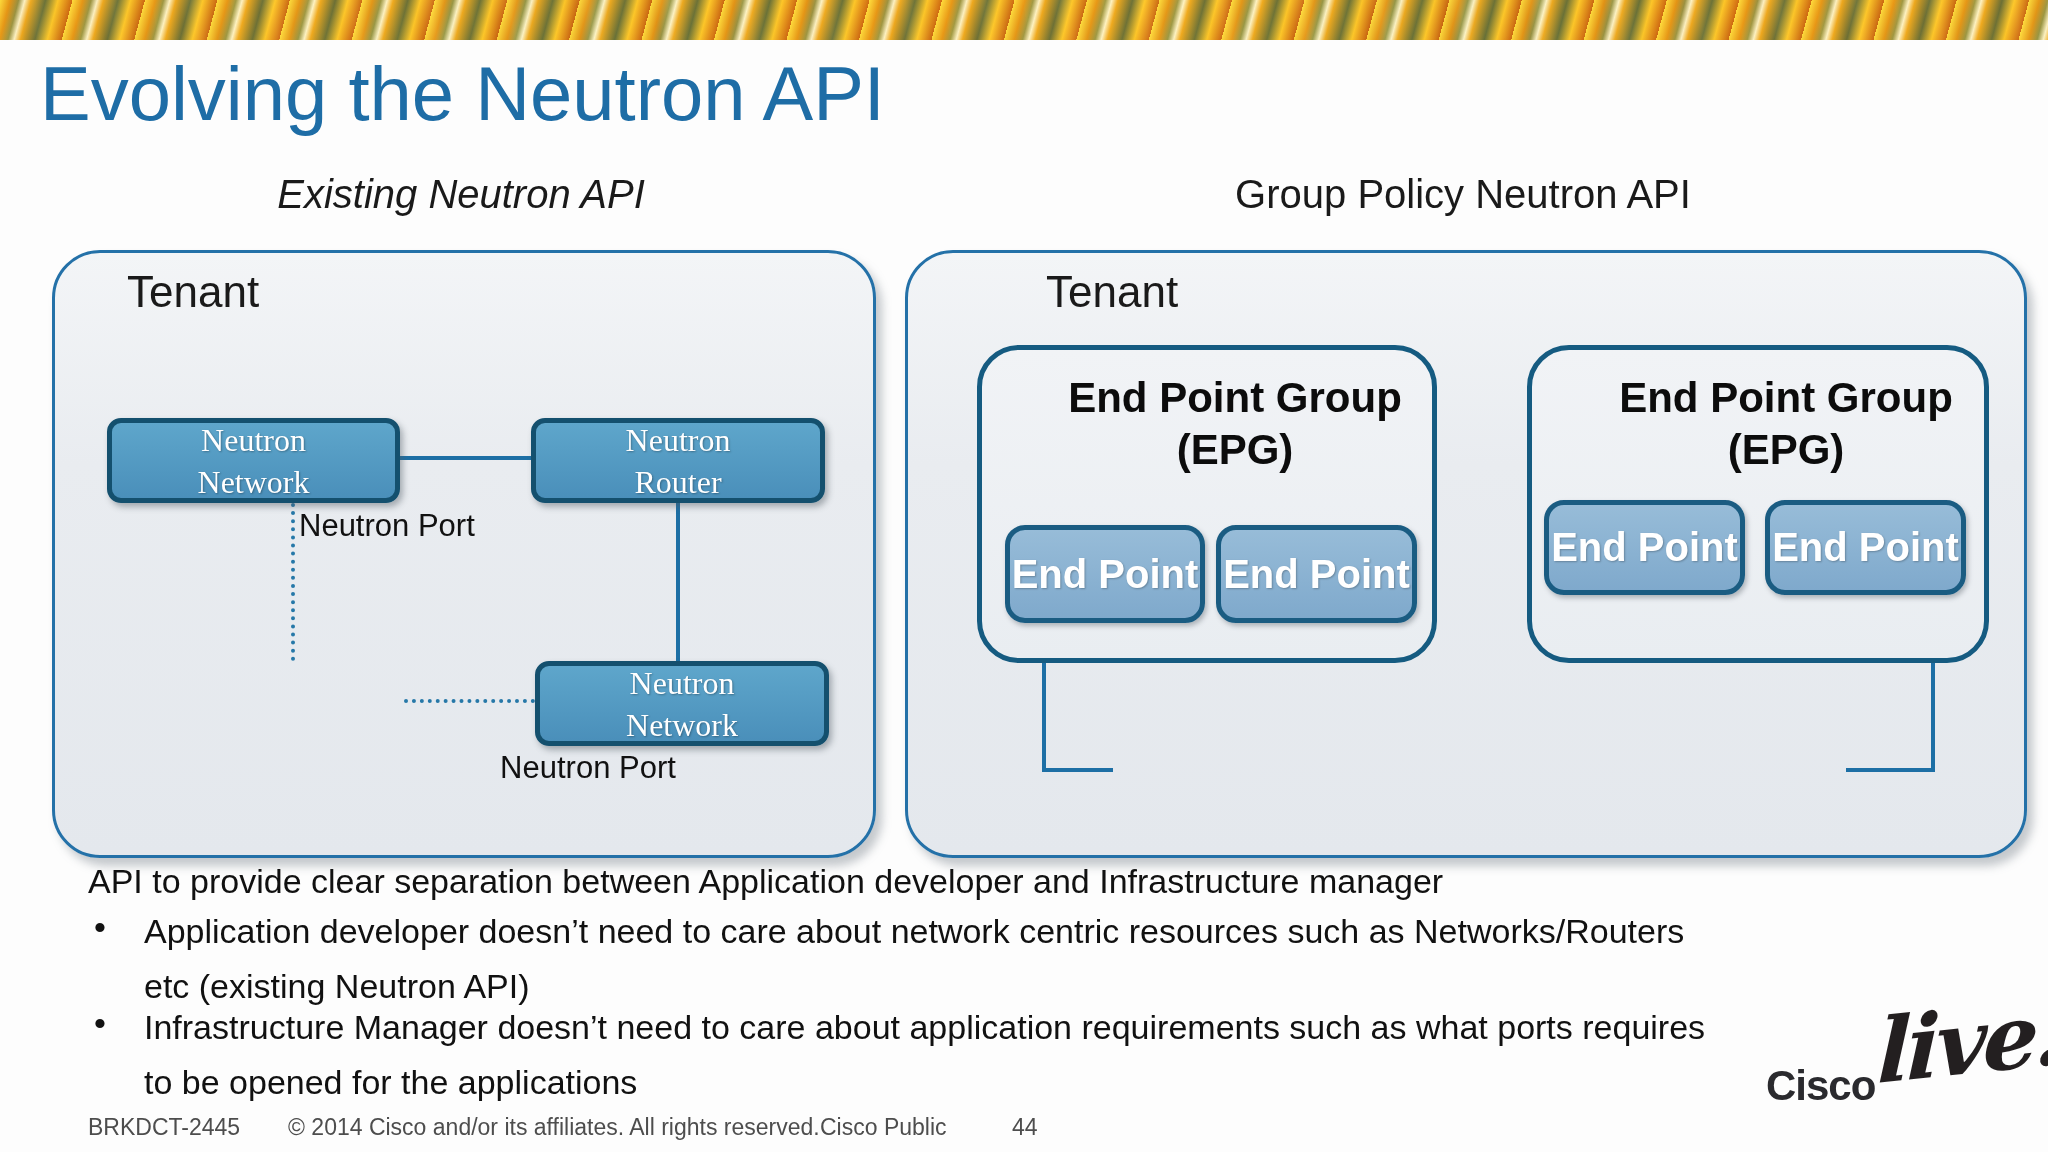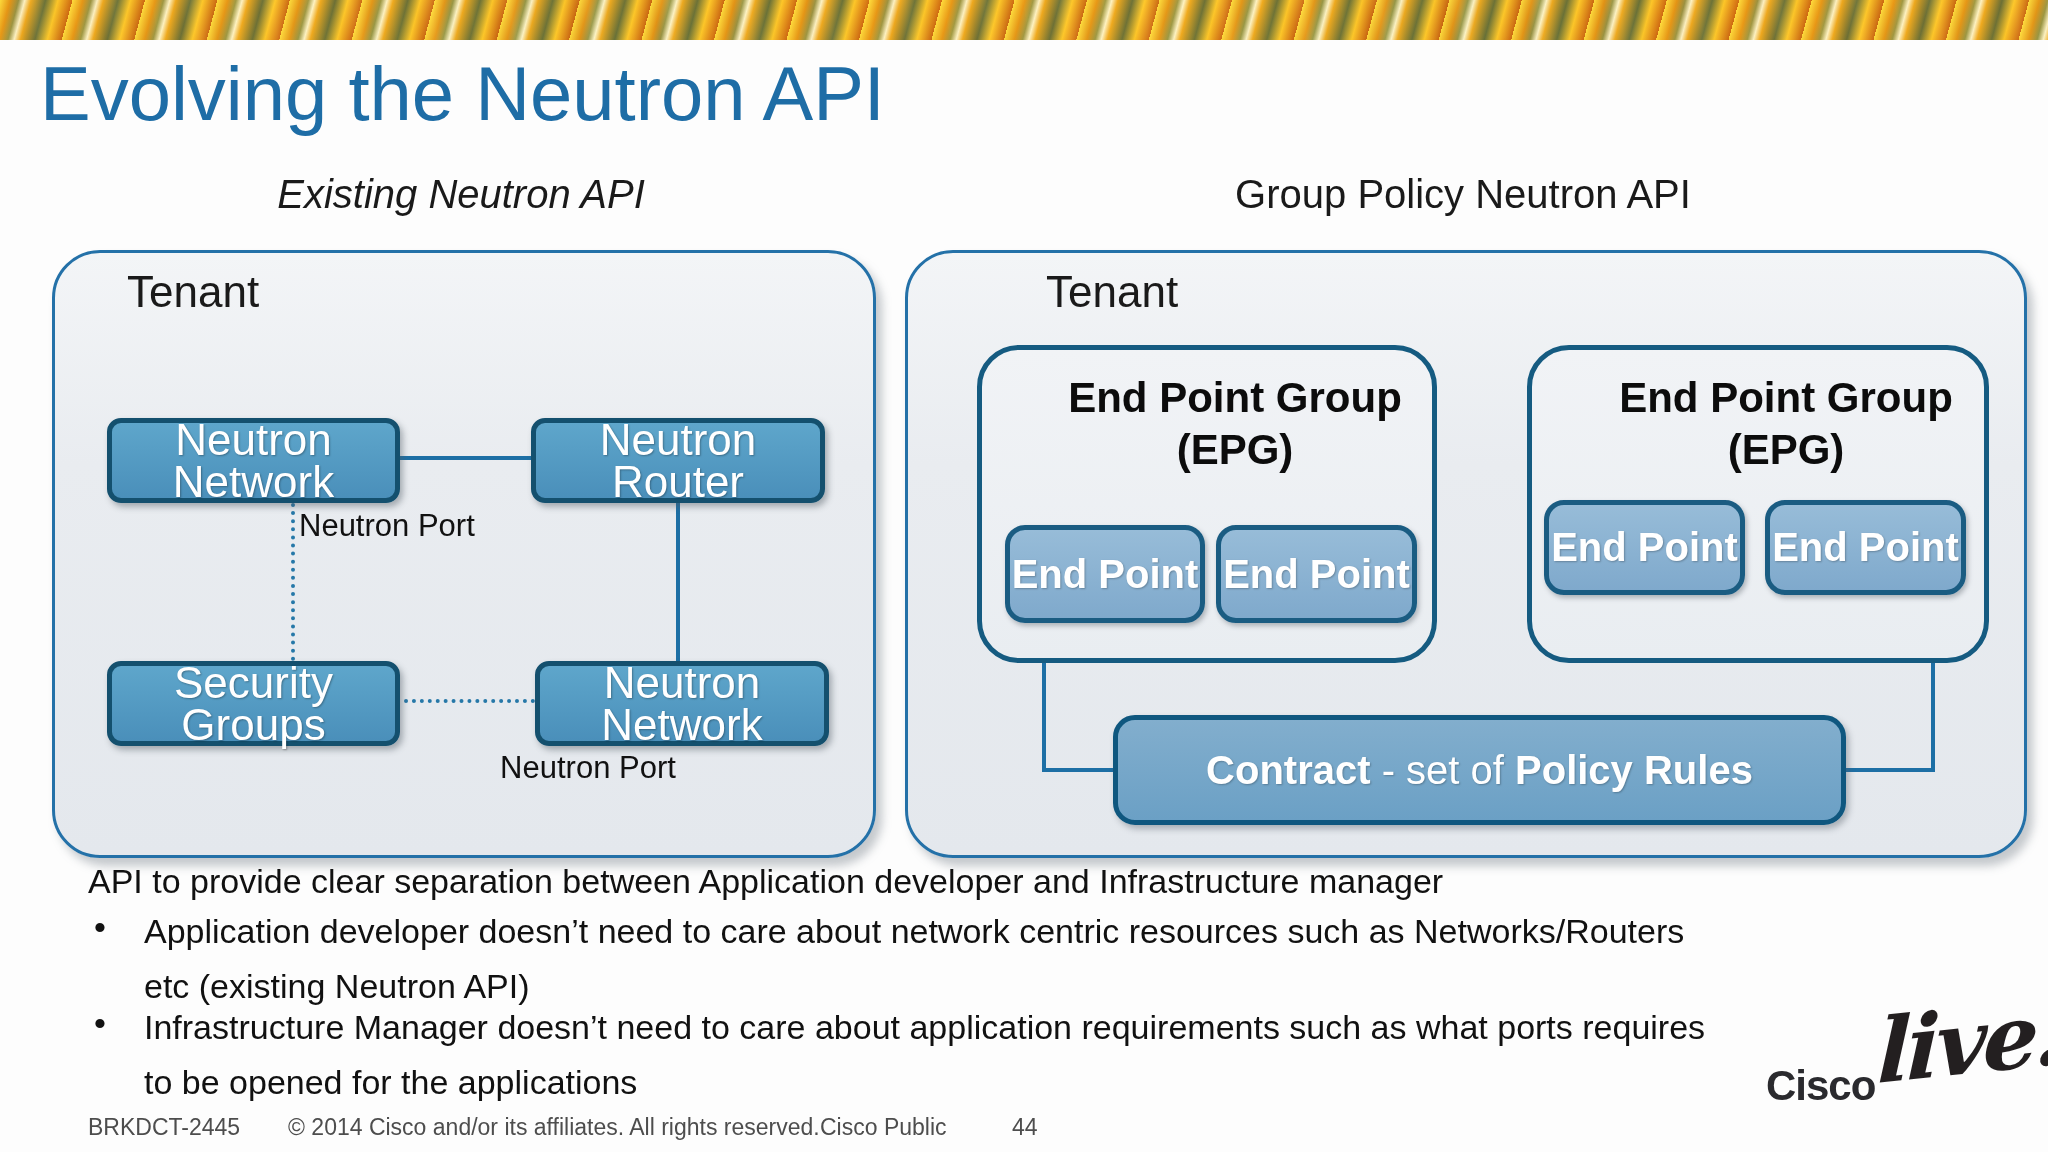--- a/index.html
+++ b/index.html
@@ -52,26 +52,27 @@
     font-size:44px;color:#1a1a1a;line-height:50px;
   }
   .tenant.left .tenant-label{left:72px;top:14px;}
   .tenant.right .tenant-label{left:138px;top:14px;}
 
   
   .node{
     border:5px solid #14506e;border-radius:14px;
     background:linear-gradient(180deg,#5ea6cb 0%,#4a8fba 100%);
     color:#ffffff;text-align:center;
-    font-size:44px;line-height:42px;
+    font-size:32px;line-height:42px;
     display:flex;align-items:center;justify-content:center;
     white-space:pre-line;
     text-shadow:1px 1px 2px rgba(0,0,0,0.30);
     box-shadow:3px 4px 6px rgba(80,90,100,0.45);
     box-sizing:border-box;
+    font-family:Liberation Serif, serif;
   }
   .node.nn1{left:52px;top:165px;width:293px;height:85px;}
   .node.nr {left:476px;top:165px;width:294px;height:85px;}
   .node.sg {left:52px;top:408px;width:293px;height:85px;}
   .node.nn2{left:480px;top:408px;width:294px;height:85px;}
 
   
   .seg{background:#1d6fa5;}
   .seg.h-nn1-nr{left:345px;top:203px;width:131px;height:4px;}
   .seg.v-nr-nn2{left:621px;top:250px;width:4px;height:158px;}
@@ -190,22 +191,20 @@
 
   <div class="abs seg h-nn1-nr"></div>
   <div class="abs seg v-nr-nn2"></div>
   <div class="abs dot-v"></div>
   <div class="abs dot-h"></div>
 
   <div class="abs node nn1">Neutron
 Network</div>
   <div class="abs node nr">Neutron
 Router</div>
-  <div class="abs node sg">Security
-Groups</div>
   <div class="abs node nn2">Neutron
 Network</div>
 
   <div class="abs port-label top">Neutron Port</div>
   <div class="abs port-label bottom">Neutron Port</div>
 </div>
 
 <div class="abs tenant right">
   <div class="abs tenant-label">Tenant</div>
 
@@ -221,21 +220,20 @@
     <div class="abs endpoint ep2">End Point</div>
   </div>
 
   <div class="abs epg two">
     <div class="abs epg-heading">End Point Group
 (EPG)</div>
     <div class="abs endpoint ep3">End Point</div>
     <div class="abs endpoint ep4">End Point</div>
   </div>
 
-  <div class="abs contract"><span class="b">Contract</span><span> - set of </span><span class="b">Policy Rules</span></div>
 </div>
 
 <div class="abs intro">API to provide clear separation between Application developer and Infrastructure manager</div>
 
 <div class="abs bullet-row b1">
   <span class="bullet-char">•</span>
   <span class="bullet-text">Application developer doesn’t need to care about network centric resources such as Networks/Routers
 etc (existing Neutron API)</span>
 </div>
 <div class="abs bullet-row b2">

